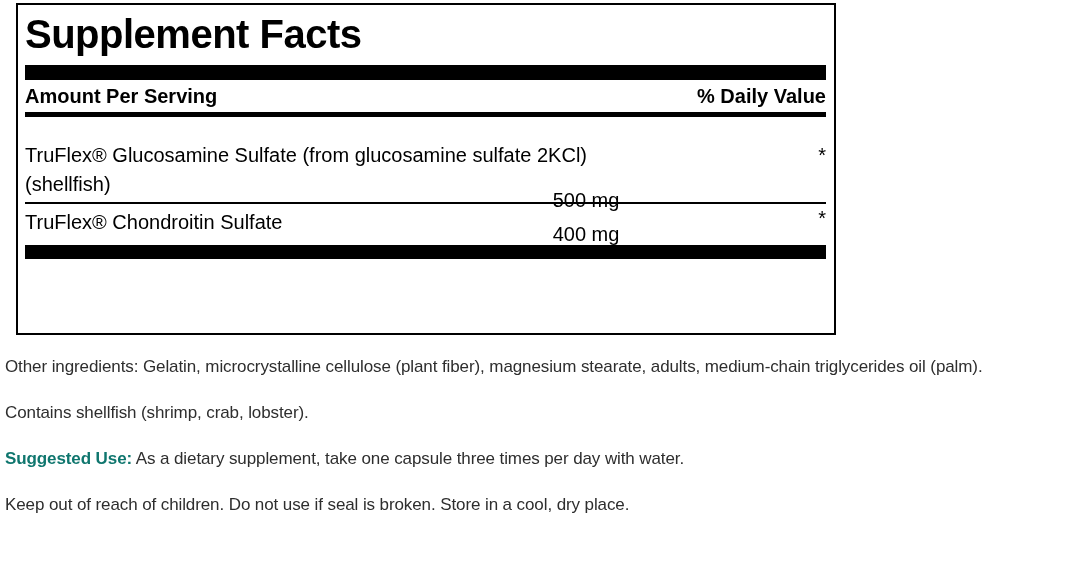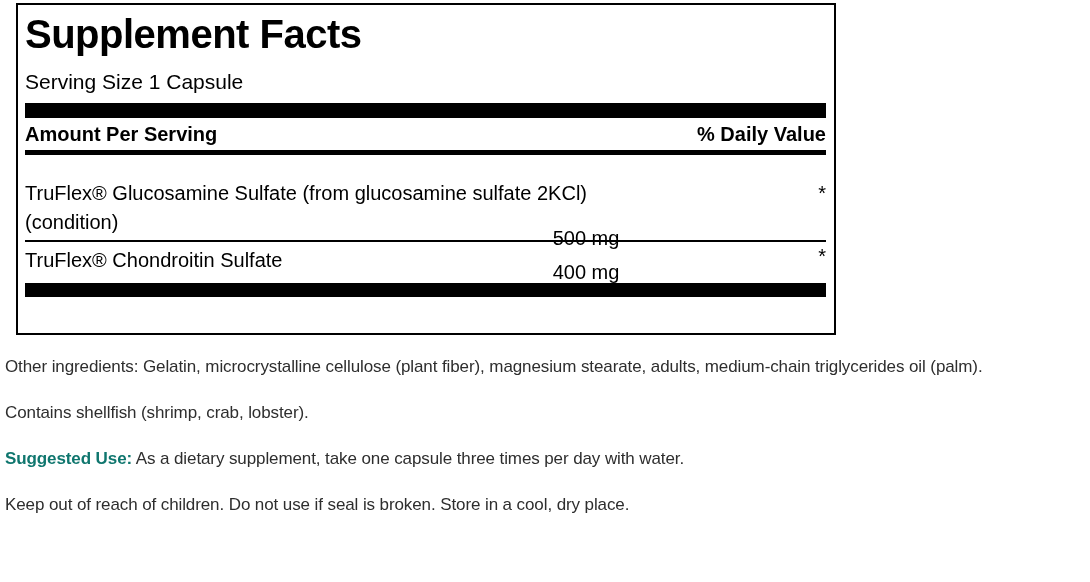--- a/index.html
+++ b/index.html
@@ -62,36 +62,35 @@
   }
   .info-label { font-weight: 700; color: #0f766e; }
 </style>
 </head>
 <body>
 
 <div class="canvas">
 
   <div class="facts-box">
     <div class="facts-title">Supplement Facts</div>
-    <div class="serving-size">Serving Size 1 Capsule</div>
 
     <div class="bar-thick-top"></div>
 
     <div class="facts-header">
       <span>Amount Per Serving</span>
       <span>% Daily Value</span>
     </div>
 
     <div class="facts-row row-1">
       <div class="row-line-1">
         <span>TruFlex® Glucosamine Sulfate (from glucosamine sulfate 2KCl)</span>
         <span class="dv-star-flex">*</span>
       </div>
       <div class="row-line-2">
-        <span>(condition)</span>
+        <span>(shellfish)</span>
         <span class="amount-val">500 mg</span>
       </div>
     </div>
 
     <div class="facts-row row-2">
       <span>TruFlex® Chondroitin Sulfate</span>
       <span class="amount-val">400 mg</span>
       <span class="dv-star">*</span>
     </div>
 

